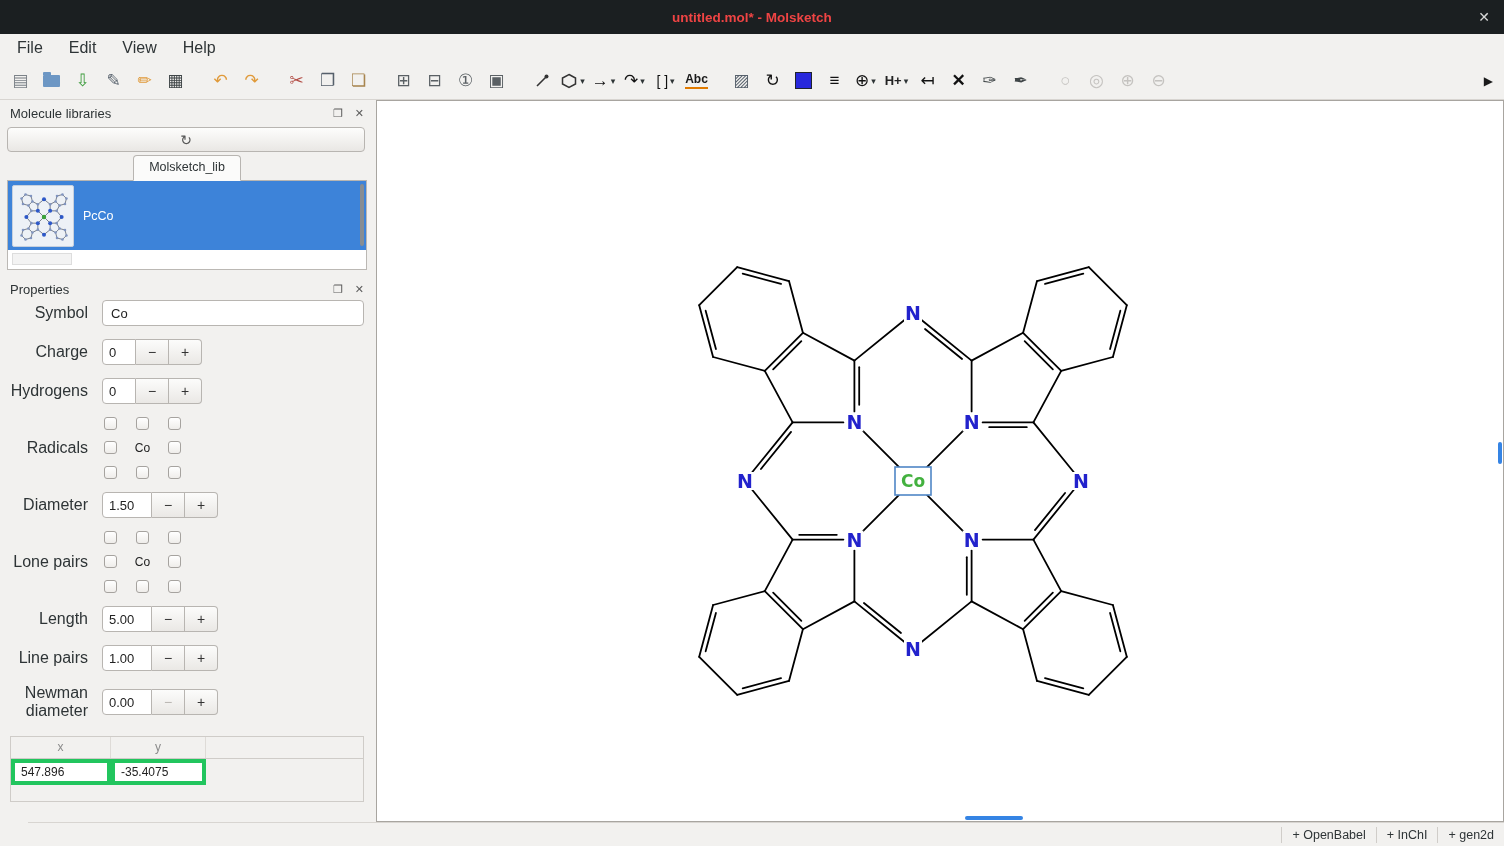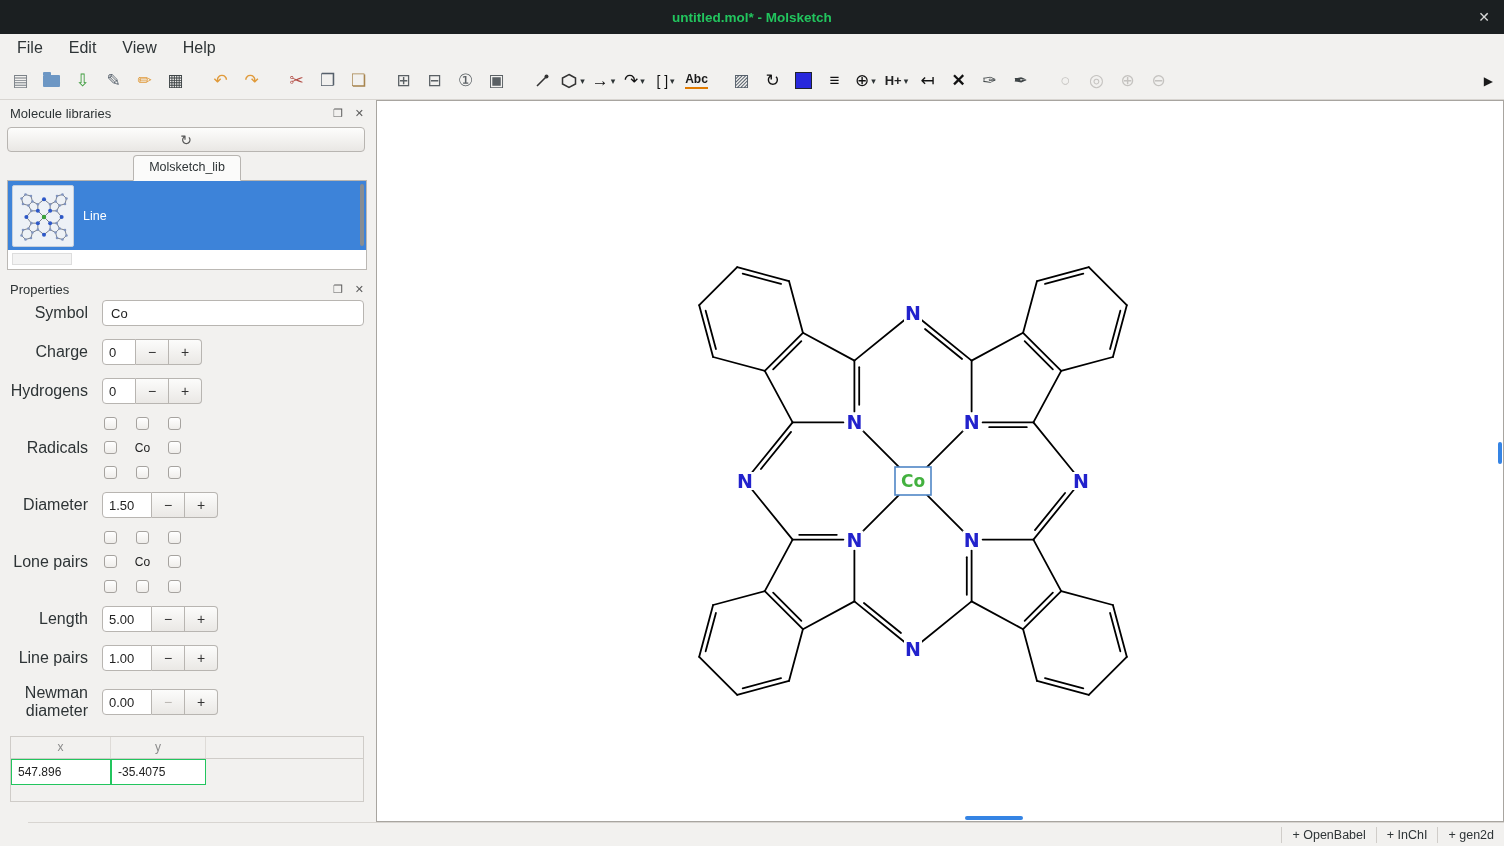--- a/index.html
+++ b/index.html
@@ -2,21 +2,21 @@
 <html><head>
 <meta charset="utf-8">
 <style>
   html,body{margin:0;padding:0;background:#d8d8d8;}
   *{box-sizing:border-box;}
   .window{width:1504px;height:846px;position:relative;background:#f2f1ef;
           font-family:"Liberation Sans",sans-serif;color:#2e3436;overflow:hidden;}
 
   
   .titlebar{height:34px;background:#1b1f21;display:flex;align-items:center;justify-content:center;position:relative;}
-  .titlebar .title{font-weight:bold;font-size:13.5px;color:#22c55e;}
+  .titlebar .title{font-weight:bold;font-size:13.5px;color:#ef4444;}
   .titlebar .close{position:absolute;right:14px;color:#d8d8d8;font-size:14px;line-height:1;}
 
   
   .menubar{height:28px;display:flex;align-items:center;padding-left:4px;font-size:16px;}
   .menubar span{padding:4px 13px;}
 
   
   .toolbar{height:38px;display:flex;align-items:center;padding:0 5px;border-bottom:1px solid #d8d5d1;}
   .tbtn{height:30px;min-width:31px;border:none;background:transparent;display:flex;align-items:center;
         justify-content:center;gap:2px;padding:0 3px;font-family:inherit;}
@@ -70,21 +70,21 @@
   .sbtn.disabled{color:#b9b6b2;}
   .grid3{display:grid;grid-template-columns:repeat(3,13px);gap:11px 19px;margin-left:2px;}
   .chk{width:13px;height:13px;border:1px solid #a6a39f;border-radius:3px;background:linear-gradient(#ffffff,#efedea);}
   .gridco{font-size:12px;color:#222;width:13px;display:flex;align-items:center;justify-content:center;}
 
   .coords{margin:2px 8px 0;border:1px solid #cfccc8;height:66px;font-size:12px;}
   .chead{display:grid;grid-template-columns:100px 95px 1fr;height:22px;border-bottom:1px solid #cfccc8;color:#8b8b8b;}
   .chead span{display:flex;align-items:center;justify-content:center;border-right:1px solid #dedbd7;}
   .chead span:last-child{border-right:none;}
   .crow{display:grid;grid-template-columns:100px 95px 1fr;height:26px;}
-  .crow input{border:1px solid #22c55e;background:#fff;padding:0 6px;font-size:12px;font-family:inherit;color:#222;}
+  .crow input{border:4px solid #22c55e;background:#fff;padding:0 6px;font-size:12px;font-family:inherit;color:#222;}
 
   .canvas{flex:1;margin-left:4px;background:#fff;border:1px solid #a8a5a0;position:relative;overflow:hidden;}
   #molcanvas{position:absolute;left:0;top:0;}
   .vthumb{position:absolute;right:1px;top:341px;width:4px;height:22px;background:#3584e4;border-radius:2px;}
   .hthumb{position:absolute;left:588px;bottom:1px;width:58px;height:4px;background:#3584e4;border-radius:2px;}
 
   .statusbar{height:24px;display:flex;align-items:center;justify-content:flex-end;border-top:1px solid #d8d5d1;
              font-size:12.5px;margin-left:28px;}
   .statusbar span{padding:0 10px;border-left:1px solid #d0cdc9;height:16px;display:flex;align-items:center;}
 </style>
@@ -330,21 +330,21 @@
                 <circle cx="10.0105" cy="44.019999999999996" r="1.3" fill="#8094c0"></circle>
                 <circle cx="18.358" cy="24.847" r="1.3" fill="#8094c0"></circle>
                 <circle cx="24.847" cy="18.358" r="1.3" fill="#8094c0"></circle>
                 <circle cx="15.439000000000002" cy="19.439500000000002" r="1.3" fill="#8094c0"></circle>
                 <circle cx="19.439500000000002" cy="15.439000000000002" r="1.3" fill="#8094c0"></circle>
                 <circle cx="10.0105" cy="17.98" r="1.3" fill="#8094c0"></circle>
                 <circle cx="8.550999999999998" cy="12.541" r="1.3" fill="#8094c0"></circle>
                 <circle cx="12.541" cy="8.550999999999998" r="1.3" fill="#8094c0"></circle>
                 <circle cx="17.98" cy="10.0105" r="1.3" fill="#8094c0"></circle>
               </svg>
-            <span>Line</span>
+            <span>PcCo</span>
           </div>
           <div class="librow partial">
               <div class="ph-box"></div>
             </div>
           <div class="libscroll"></div>
         </div>
       </section>
 
       <section class="props">
         <div class="panel-header">

